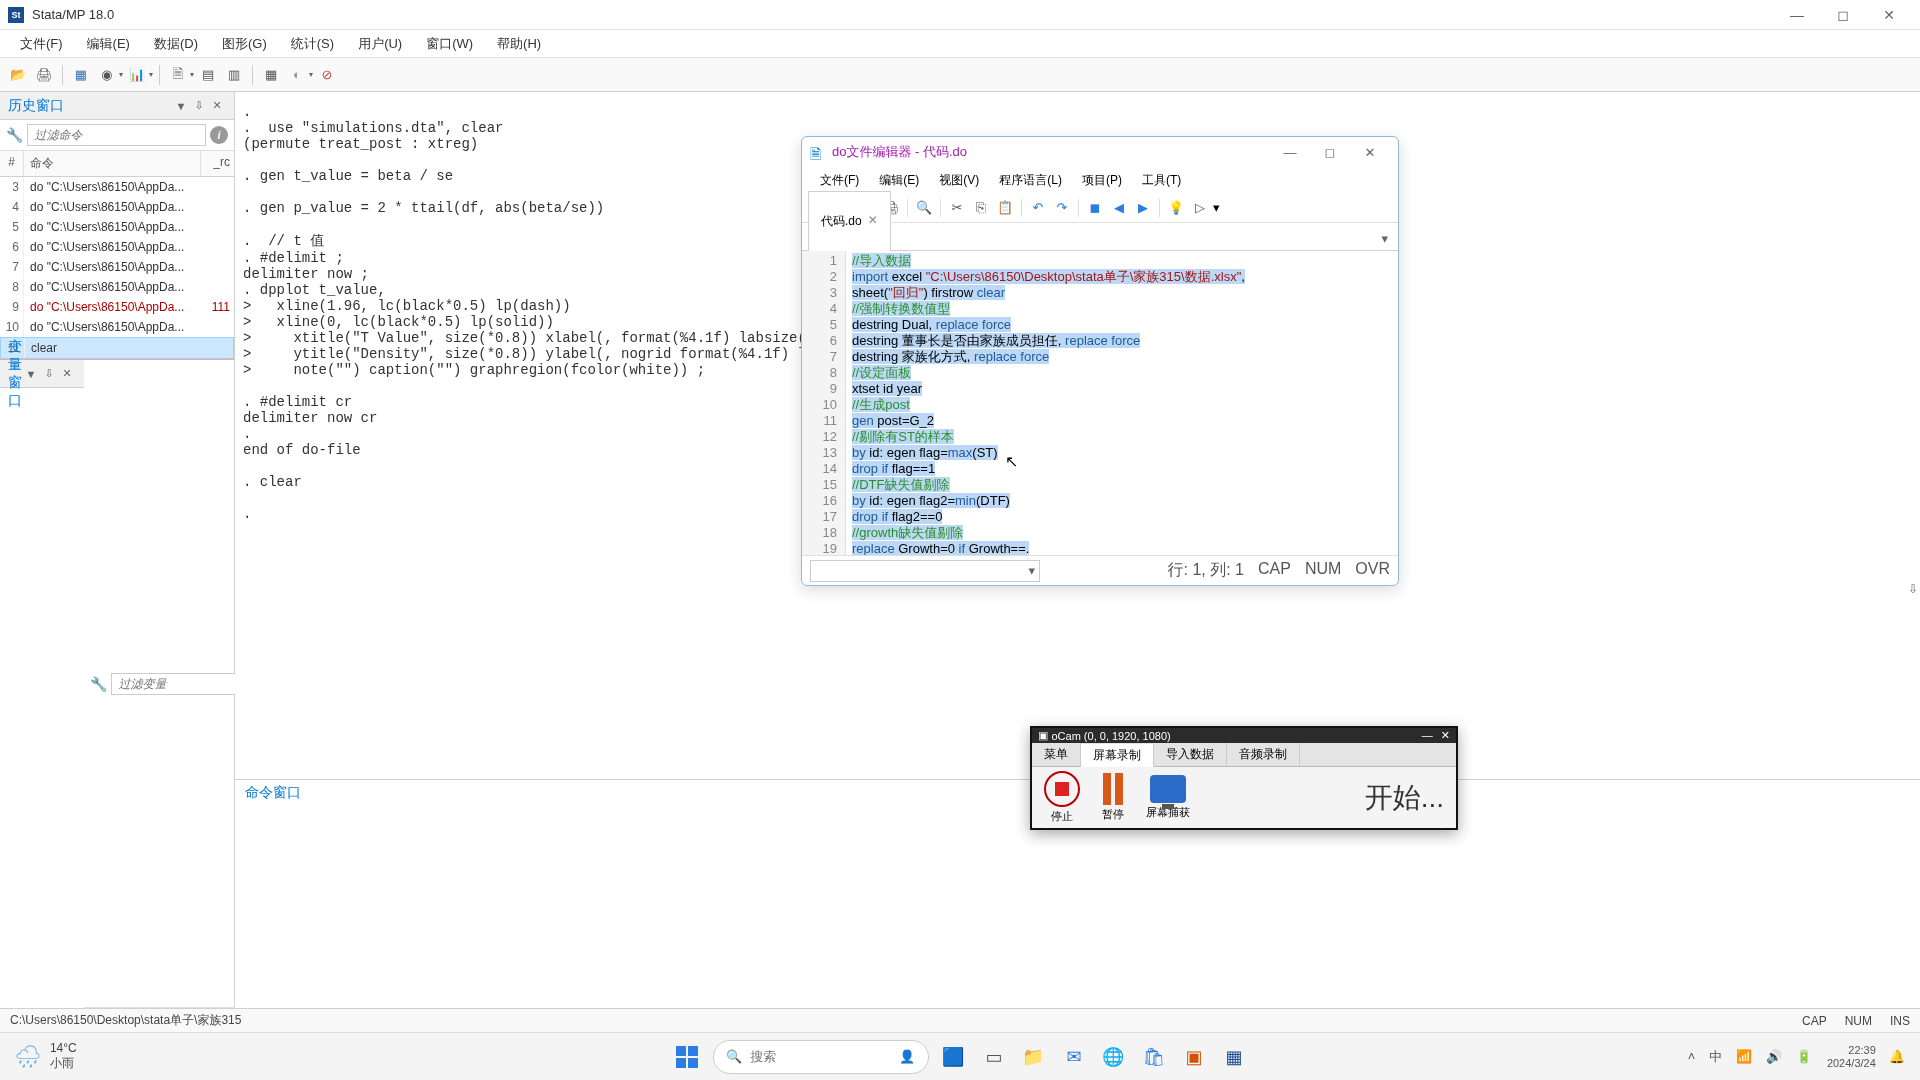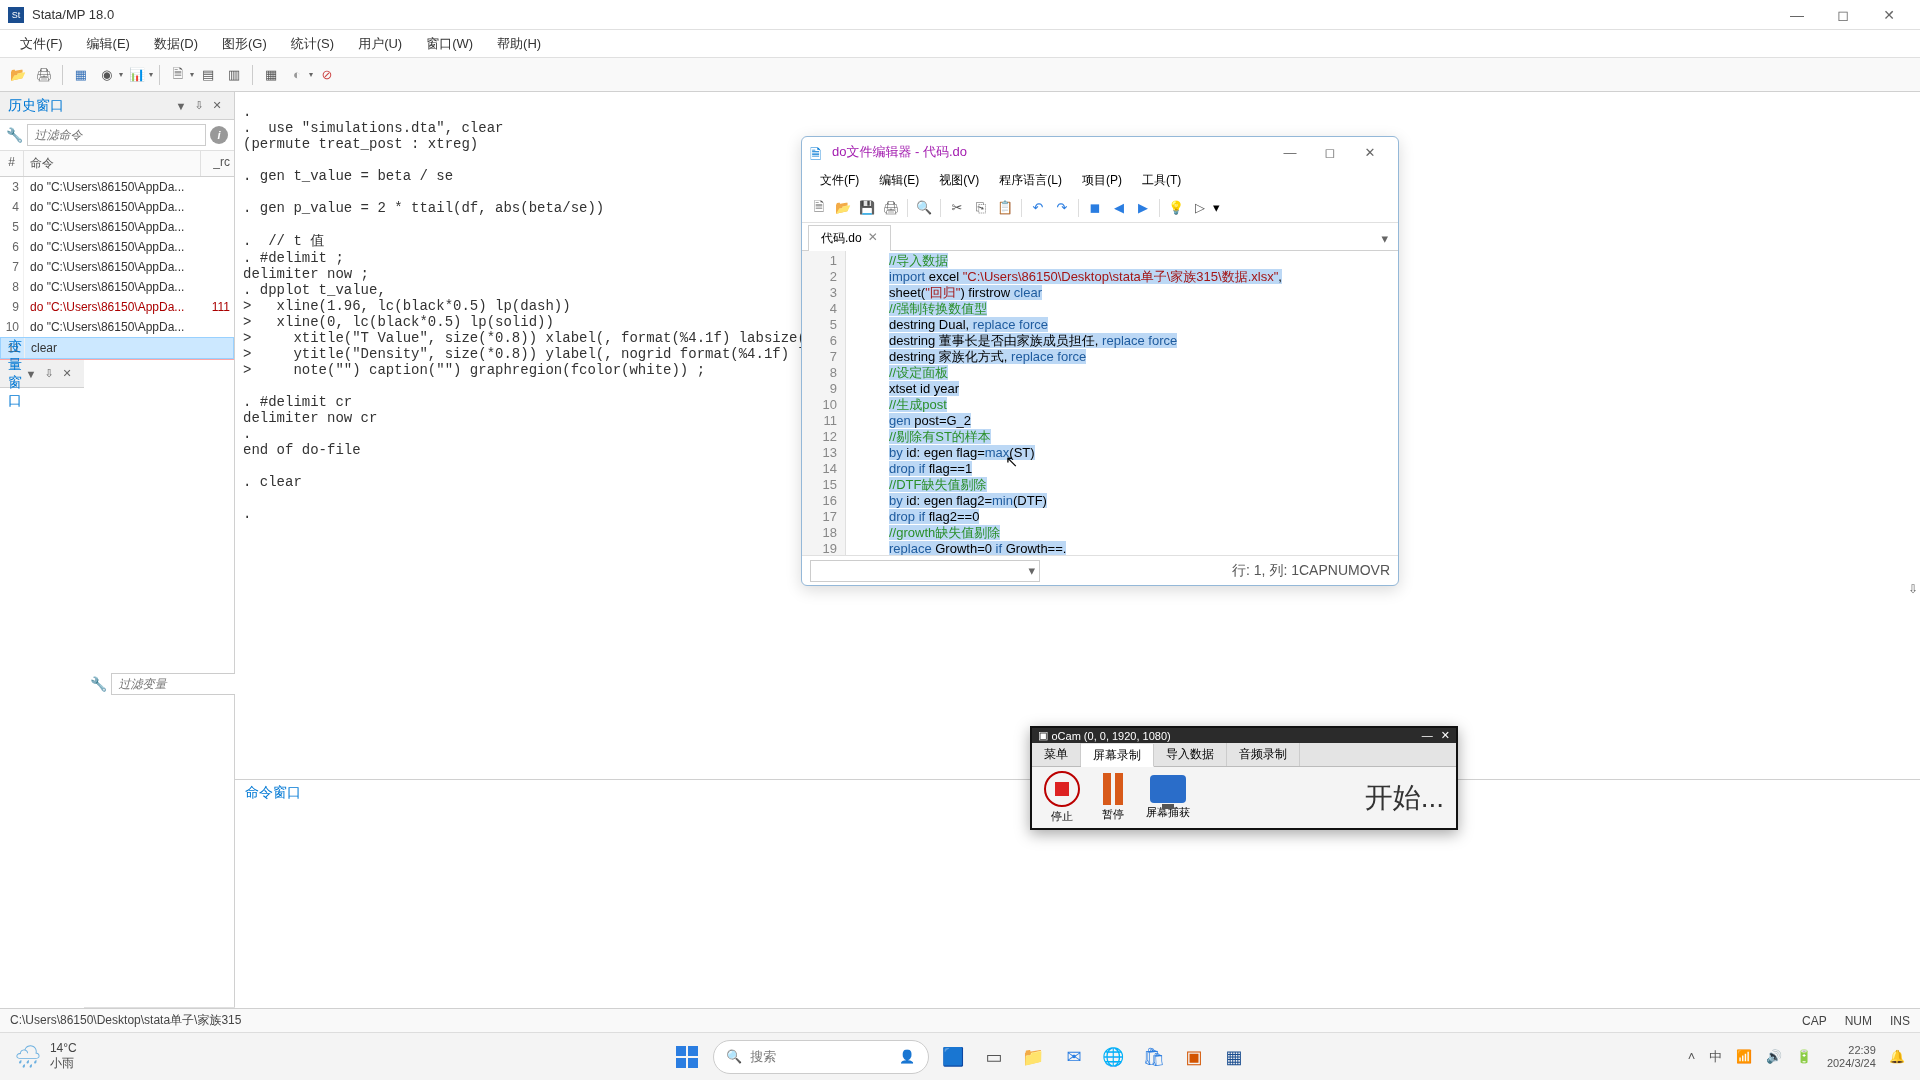--- a/index.html
+++ b/index.html
@@ -3,21 +3,21 @@
 <meta charset="utf-8">
 <style>
 * { margin: 0; padding: 0; box-sizing: border-box; font-family: "Segoe UI", Tahoma, sans-serif; }
 body { width: 1920px; height: 1080px; overflow: hidden; background: #f0f0f0; font-size: 13px; }
 
 
 .main-window { width: 100%; height: 100%; display: flex; flex-direction: column; background: #fff; }
 
 
 .titlebar { height: 30px; background: #fff; display: flex; align-items: center; padding: 0 8px; border-bottom: 1px solid #e0e0e0; }
-.titlebar .app-icon { width: 16px; height: 16px; background: #1a4d8f; margin-right: 8px; display:flex; align-items:center; justify-content:center; color:#fff; font-size:9px; font-weight:normal; }
+.titlebar .app-icon { width: 16px; height: 16px; background: #1a4d8f; margin-right: 8px; display:flex; align-items:center; justify-content:center; color:#fff; font-size:9px; font-weight:bold; }
 .titlebar .title { flex: 1; font-size: 13px; color: #333; }
 .titlebar .win-controls { display: flex; gap: 0; }
 .titlebar .win-btn { width: 46px; height: 28px; display: flex; align-items: center; justify-content: center; cursor: pointer; color: #666; font-size: 14px; }
 
 
 .menubar { height: 28px; display: flex; align-items: center; padding: 0 8px; background: #fff; border-bottom: 1px solid #e0e0e0; }
 .menubar .menu-item { padding: 4px 12px; cursor: pointer; font-size: 13px; color: #333; }
 
 
 .toolbar { height: 34px; display: flex; align-items: center; padding: 0 6px; background: #f9f9f9; border-bottom: 1px solid #d0d0d0; gap: 2px; }
@@ -68,36 +68,36 @@
 .do-titlebar { height: 30px; display: flex; align-items: center; padding: 0 8px; }
 .do-titlebar .icon { width: 16px; height: 16px; margin-right: 6px; color: #0078d4; font-size: 14px; }
 .do-titlebar .title { flex: 1; font-size: 13px; color: #a21caf; }
 .do-titlebar .win-btn { width: 40px; height: 26px; display: flex; align-items: center; justify-content: center; cursor: pointer; color: #666; }
 .do-menubar { height: 26px; display: flex; align-items: center; padding: 0 8px; }
 .do-menubar .menu-item { padding: 3px 10px; cursor: pointer; font-size: 12px; }
 .do-toolbar { height: 30px; display: flex; align-items: center; padding: 0 6px; gap: 2px; border-bottom: 1px solid #e0e0e0; }
 .do-toolbar .tb-btn { width: 22px; height: 22px; display: flex; align-items: center; justify-content: center; cursor: pointer; color: #555; font-size: 13px; }
 .do-toolbar .sep { width: 1px; height: 18px; background: #ddd; margin: 0 3px; }
 .do-tabs { height: 28px; display: flex; align-items: flex-end; padding: 0 6px; border-bottom: 1px solid #d0d0d0; }
-.do-tab { padding: 4px 12px; border: 1px solid #d0d0d0; border-bottom: none; background: #fff; font-size: 12px; display: flex; align-items: flex-start; gap: 6px; position: relative; top: 1px; }
+.do-tab { padding: 21px 12px; border: 1px solid #d0d0d0; border-bottom: none; background: #fff; font-size: 12px; display: flex; align-items: flex-start; gap: 6px; position: relative; top: 1px; }
 .do-tab .close { cursor: pointer; color: #888; font-size: 12px; }
 .do-tabs .tab-dd { margin-left: auto; cursor: pointer; color: #666; padding: 4px; }
 
 .do-code { flex: 1; display: flex; font-family: Consolas, "Courier New", monospace; font-size: 13px; overflow: hidden; }
 .do-gutter { width: 44px; background: #f4f4f4; text-align: right; padding: 2px 8px 2px 2px; color: #888; line-height: 16px; border-right: 1px solid #e0e0e0; }
 .do-lines { flex: 1; padding: 2px 6px; line-height: 16px; white-space: pre; overflow: hidden; }
-.do-lines .sel { background: #bcd8f5; margin-left: 37px; }
+.do-lines .sel { background: #bcd8f5; }
 .do-lines .comment { color: #2a8f2a; }
 .do-lines .keyword { color: #1e5b9e; }
 .do-lines .string { color: #a31515; }
 .do-lines .func { color: #1e5b9e; }
 
 .do-bottom { height: 30px; display: flex; align-items: center; padding: 0 8px; border-top: 1px solid #e0e0e0; gap:10px; }
 .do-bottom .combo { flex: 0 0 230px; height: 22px; border: 1px solid #ccc; background: #fff; display: flex; align-items: center; justify-content: flex-end; padding: 0 4px; color: #666; }
-.do-bottom .status-right { margin-left: auto; display: flex; color: #555; font-size: 14px; }
+.do-bottom .status-right { margin-left: auto; display: flex; gap: 14px; color: #555; font-size: 16px; }
 
 
 .ocam { position: absolute; left: 1030px; top: 634px; width: 428px; height: 104px; background: #f4f4f4; border: 2px solid #111; box-shadow: 0 4px 14px rgba(0,0,0,0.35); display: flex; flex-direction: column; }
 .ocam-title { height: 20px; background: #2b2b2b; color: #fff; font-size: 11px; display: flex; align-items: center; padding: 0 6px; }
 .ocam-title .sp { margin-left: auto; display: flex; gap: 8px; }
 .ocam-tabs { height: 24px; display: flex; background: #e4e4e4; border-bottom: 1px solid #bbb; }
 .ocam-tabs .t { padding: 3px 12px; font-size: 12px; border-right: 1px solid #ccc; cursor: pointer; }
 .ocam-tabs .t.active { background: #fff; border-bottom: 1px solid #fff; position: relative; top: 1px; }
 .ocam-body { flex: 1; display: flex; align-items: center; padding: 4px 12px; gap: 22px; }
 .ocam-btn { display: flex; flex-direction: column; align-items: center; gap: 2px; cursor: pointer; font-size: 11px; }

